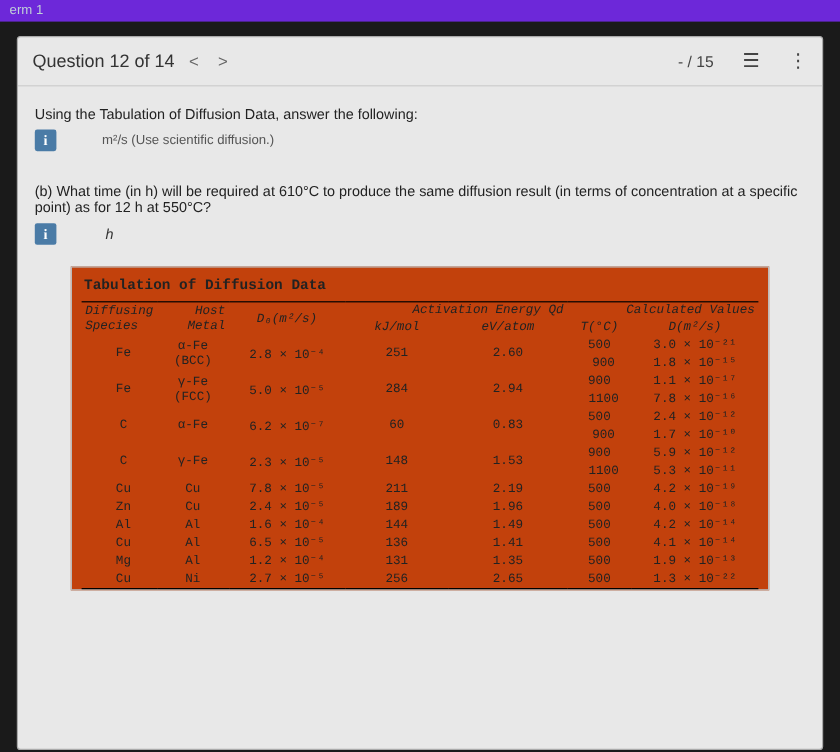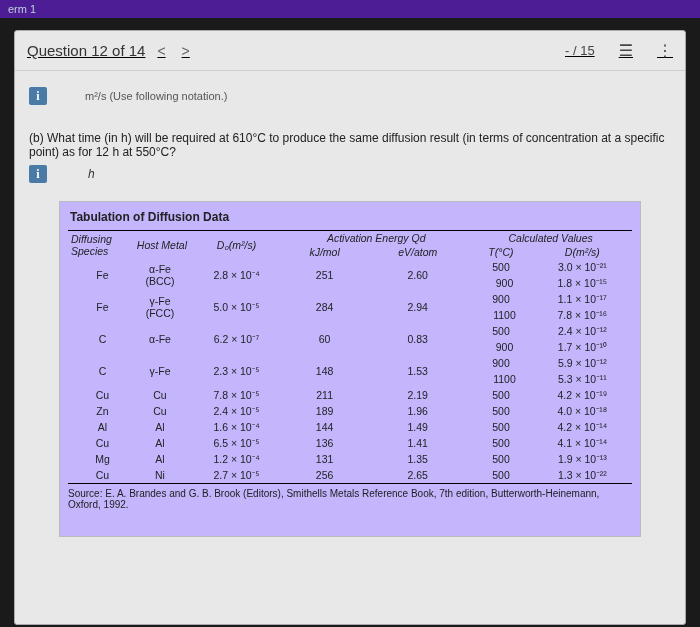--- a/index.html
+++ b/index.html
@@ -5,39 +5,38 @@
   * { box-sizing: border-box; margin: 0; padding: 0; }
   body {
     font-family: Arial, Helvetica, sans-serif;
     background: #1a1a1a;
     width: 700px;
     height: 627px;
     overflow: hidden;
     font-size: 12px;
   }
   .top-strip {
-    background: #4c1d95;
+    background: #6d28d9;
     color: #c0d0d8;
     padding: 3px 8px;
     font-size: 11px;
   }
   .main-panel {
     background: #e8e8e8;
     margin: 12px 14px 0 14px;
     border: 1px solid #aaa;
     border-radius: 3px;
     min-height: 595px;
   }
   .q-header {
     display: flex;
     align-items: center;
     padding: 10px 12px;
     border-bottom: 1px solid #ccc;
     gap: 8px;
-    text-decoration: underline;
   }
   .q-title { font-size: 15px; color: #333; }
   .chev {
     color: #666;
     font-size: 14px;
     cursor: pointer;
     padding: 0 4px;
   }
   .score-area {
     margin-left: auto;
@@ -68,31 +67,31 @@
     line-height: 18px;
     font-family: serif;
     font-weight: bold;
     font-size: 12px;
     border-radius: 2px;
   }
   .unit-note { color: #555; font-size: 11px; margin-left: 30px; }
   .hvar { font-style: italic; margin-left: 33px; display: block; color: #333; }
   .table-wrap {
     margin: 18px 30px 0 30px;
-    background: #c4b5fd;
+    background: #c2410c;
     border: 1px solid #bbb;
-    padding: 6px 8px 26px 8px;
-    font-family: Liberation Sans, sans-serif;
+    padding: 6px 8px 0 8px;
+    font-family: Liberation Mono, monospace;
   }
   .tab-title { font-weight: bold; font-size: 12px; margin: 2px 0 6px 2px; }
   table { border-collapse: collapse; width: 100%; font-size: 10.5px; }
   th, td { padding: 1px 3px; text-align: center; }
   th { font-weight: normal; }
   thead tr:first-child th { border-bottom: none; }
-  .hdr-group { border-bottom: 1px solid #000; font-style: italic; }
+  .hdr-group { border-bottom: 1px solid #000; font-style: italic; text-align: right; }
   .species-col { text-align: left; width: 62px; }
   .host-col { text-align: right; width: 60px; }
   tbody td:first-child { text-align: center; padding-left: 10px; }
   tbody td:nth-child(2) { text-align: center; }
   .source-row { font-size: 10px; padding-top: 4px; text-align: left; }
   .thead-rule td, .thead-rule th { border-top: 1px solid #000; margin-left: 44px; }
   .bot-rule td { border-bottom: 1px solid #000; }
 </style>
 </head>
 <body>
@@ -106,23 +105,24 @@
     <span class="chev">&lt;</span>
     <span class="chev">&gt;</span>
     <div class="score-area">
       <span>- / 15</span>
       <span class="list-icon">☰</span>
       <span class="kebab">⋮</span>
     </div>
   </div>
 
   <div class="content">
+    <p>Using the Tabulation of Diffusion Data, answer the following:</p>
     <div class="info-row">
       <span class="info-icon">i</span>
-      <span class="unit-note">m²/s (Use following notation.)</span>
+      <span class="unit-note">m²/s (Use scientific diffusion.)</span>
     </div>
     <br>
     <p>(b) What time (in h) will be required at 610°C to produce the same diffusion result (in terms of concentration at a specific point) as for 12 h at 550°C?</p>
     <div class="info-row">
       <span class="info-icon">i</span>
       <span class="hvar">h</span>
     </div>
 
     <div class="table-wrap">
       <div class="tab-title">Tabulation of Diffusion Data</div>
@@ -244,17 +244,16 @@
               <td rowspan="1">Cu</td>
               <td rowspan="1">Ni</td>
               <td rowspan="1">2.7 × 10⁻⁵</td>
               <td rowspan="1">256</td>
               <td rowspan="1">2.65</td>
               <td>500</td>
               <td>1.3 × 10⁻²²</td>
             </tr>
           </tbody>
       </table>
-      <div class="source-row">Source: E. A. Brandes and G. B. Brook (Editors), Smithells Metals Reference Book, 7th edition, Butterworth-Heinemann, Oxford, 1992.</div>
     </div>
 
   </div>
 </div>
 
 </body></html>

